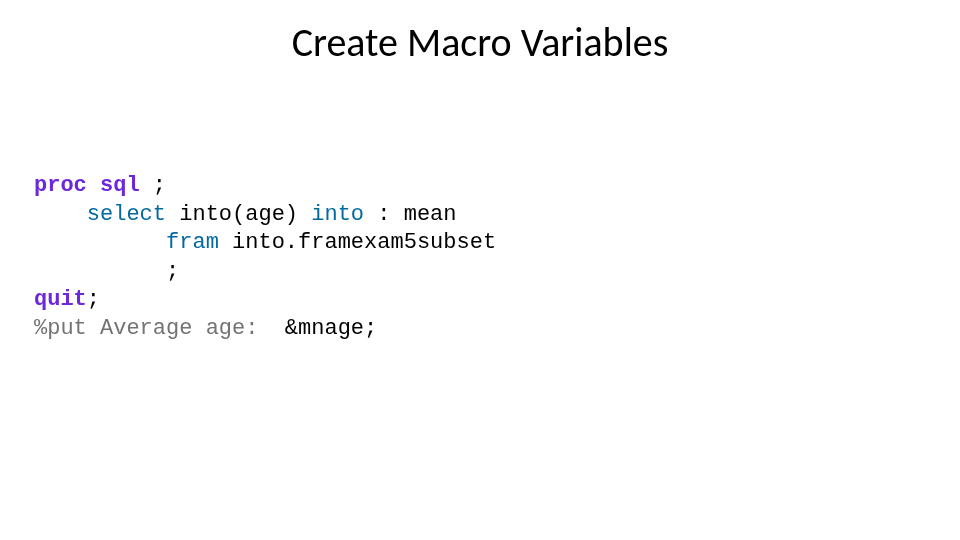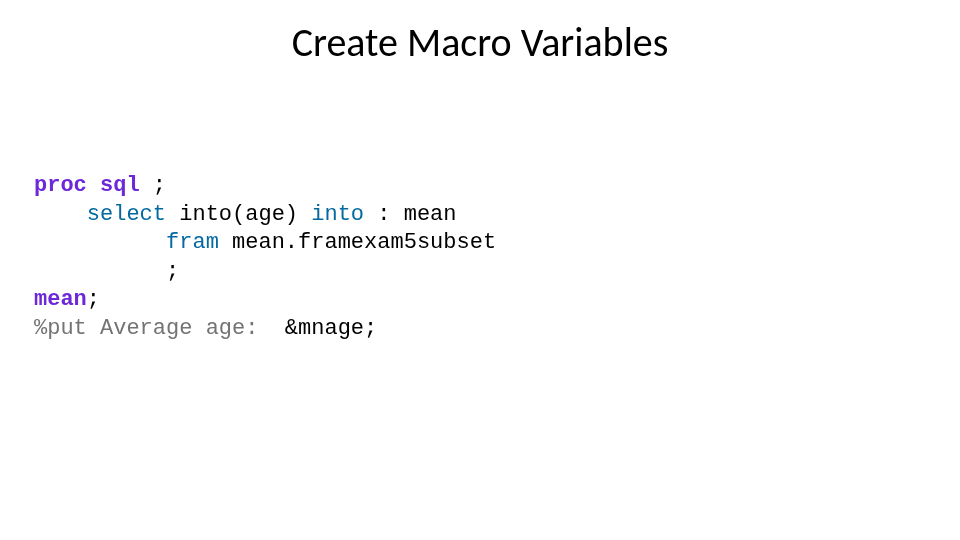--- a/index.html
+++ b/index.html
@@ -45,17 +45,17 @@
   .txt-black { color: #000000; }
 </style>
 </head>
 <body>
 
 <div class="slide">
   <div class="title">Create Macro Variables</div>
 
   <div class="code"><span class="kw-navy">proc</span><span class="txt-black"> </span><span class="kw-navy">sql</span><span class="txt-black"> ;</span>
 <span class="txt-black">    </span><span class="kw-blue">select</span><span class="txt-black"> into(age) </span><span class="kw-blue">into</span><span class="txt-black"> : mean</span>
-<span class="txt-black">          </span><span class="kw-blue">fram</span><span class="txt-black"> mean.framexam5subset</span>
+<span class="txt-black">          </span><span class="kw-blue">fram</span><span class="txt-black"> into.framexam5subset</span>
 <span class="txt-black">          </span><span class="txt-black">;</span>
-<span class="kw-navy">mean</span><span class="txt-black">;</span>
+<span class="kw-navy">quit</span><span class="txt-black">;</span>
 <span class="txt-navy">%put</span><span class="txt-navy"> Average age:  </span><span class="txt-black">&amp;mnage;</span></div>
 </div>
 
 </body></html>

